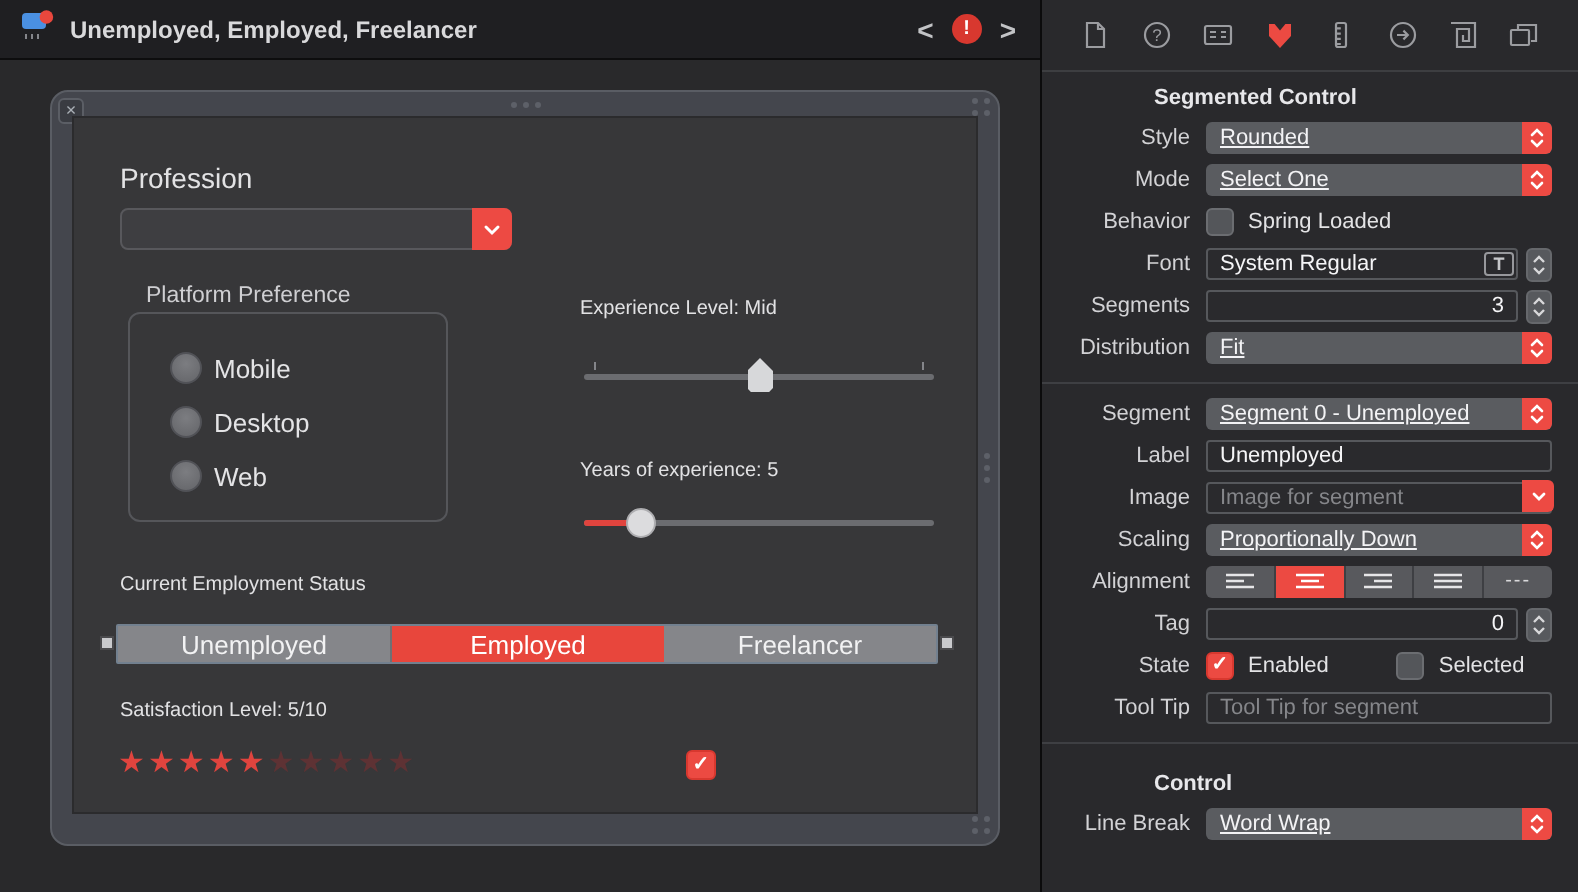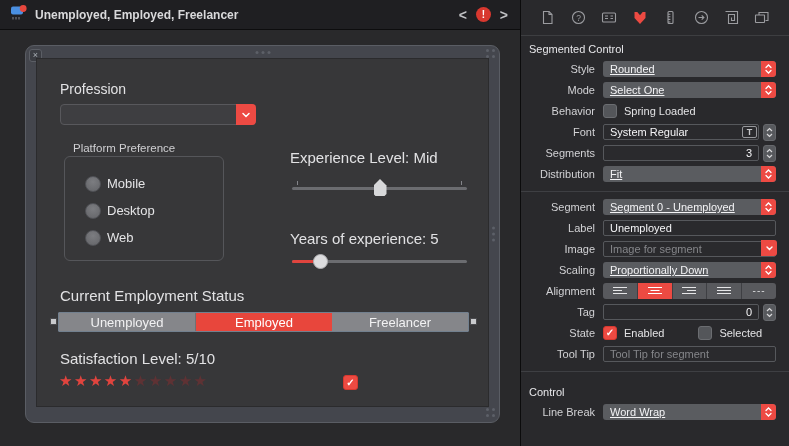--- a/index.html
+++ b/index.html
@@ -28,31 +28,31 @@
   .dotrow { position:absolute; display:flex; gap:3px; }
   .dot { width:3px; height:3px; border-radius:50%; background:#5d6068; }
   .dots-top-center { top:5px; left:50%; transform:translateX(-50%); }
   .dots-top-right { top:3px; right:4px; width:9px; flex-wrap:wrap; }
   .dots-mid-right { top:50%; right:4px; transform:translateY(-50%); flex-direction:column; }
   .dots-bot-right { bottom:5px; right:4px; width:9px; flex-wrap:wrap; }
 
   .ib-content { position:absolute; left:10px; top:12px; width:453px; height:349px;
                 background:#373739; border:1px solid #2b2b2d; }
 
-  .cv-label { position:absolute; font-size:15px; color:#e2e2e4; }
+  .cv-label { position:absolute; font-size:10px; color:#e2e2e4; }
 
   .combo { position:absolute; left:23px; top:45px; width:196px; height:21px;
            background:#3e3e41; border:1px solid #58585c; border-radius:4px; }
   .combo-cap { position:absolute; right:-1px; top:-1px; width:20px; height:21px; background:#ed4a43;
                border-radius:0 4px 4px 0; display:flex; align-items:center; justify-content:center; }
 
   .groupbox { position:absolute; left:27px; top:97px; width:160px; height:105px;
               border:1px solid #55565a; border-radius:6px; }
   .group-title { position:absolute; left:36px; top:83px; font-size:11.5px; color:#cfcfd2; }
-  .radio-row { position:absolute; left:20px; display:flex; align-items:flex-start; gap:6px; }
+  .radio-row { position:absolute; left:20px; display:flex; align-items:center; gap:6px; }
   .radio { width:16px; height:16px; border-radius:50%; border:1px solid #515257;
            background:radial-gradient(circle at 50% 35%, #7c7d81, #636468); }
   .radio-label { font-size:13px; color:#e4e4e6; }
 
   .slider { position:absolute; width:175px; height:20px; }
   .slider .track { position:absolute; left:0; right:0; top:9px; height:3px; background:#6b6c70; border-radius:2px; }
   .slider .fill  { position:absolute; left:0; top:9px; height:3px; background:#e0443e; border-radius:2px 0 0 2px; }
   .tick { position:absolute; top:-7px; width:1px; height:4px; background:#84858a; }
   .thumb-pent { position:absolute; top:1px; width:13px; height:17px; background:#d7d8da;
                 clip-path:polygon(50% 0, 100% 38%, 100% 88%, 85% 100%, 15% 100%, 0 88%, 0 38%); }
@@ -77,21 +77,21 @@
         display:flex; align-items:center; justify-content:center; flex:0 0 auto; }
   .cb.checked { background:#ec4a42; border-color:#d8382f; }
   .cb .mark { color:#fff; font-size:10px; font-weight:bold; line-height:1; }
 
   
   .inspector { flex:1; background:#29292c; display:flex; flex-direction:column; }
   .insp-tabs { height:36px; border-bottom:1px solid #3d3e41; display:flex; align-items:center;
                justify-content:space-between; padding:0 18px; flex:0 0 auto; }
   .tab-icon { width:17px; height:16px; display:flex; align-items:center; justify-content:center; }
 
-  .section-header { font-size:11px; font-weight:normal; color:#e7e7ea; padding:7px 0 6px 8px; }
+  .section-header { font-size:11px; font-weight:bold; color:#e7e7ea; padding:7px 0 6px 8px;margin-left:48px; }
   .row { display:flex; align-items:center; height:16px; margin-bottom:5px; padding:0 13px 0 4px; }
   .row-label { width:78px; text-align:right; padding-right:8px; font-size:11px; color:#d2d2d5; flex:0 0 auto; }
   .row-field { flex:1; display:flex; align-items:center; min-width:0; }
 
   .popup { position:relative; flex:1; height:16px; background:#5a5c60; border-radius:3px;
            color:#f3f3f5; font-size:11px; line-height:16px; padding:0 20px 0 7px;
            white-space:nowrap; overflow:hidden;text-decoration:underline; }
   .popup-cap { position:absolute; right:0; top:0; width:15px; height:16px; background:#ed4a43;
                border-radius:0 3px 3px 0; display:flex; align-items:center; justify-content:center; }
 

